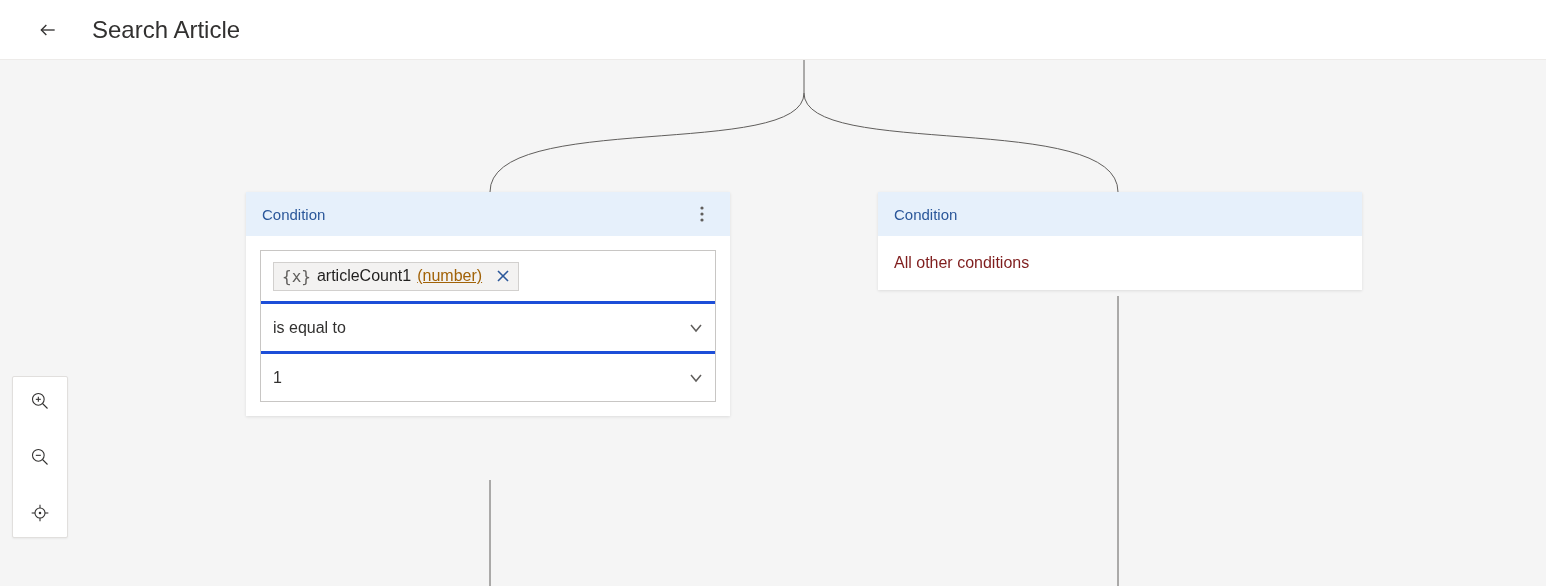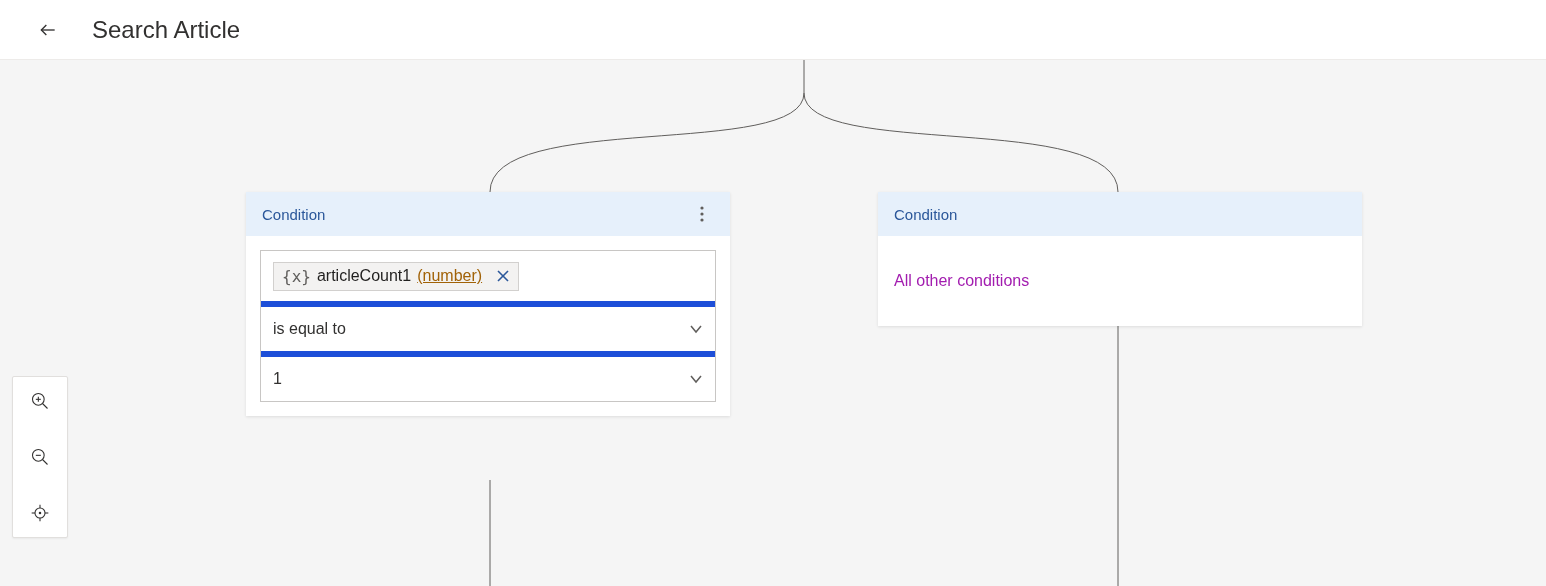--- a/index.html
+++ b/index.html
@@ -100,21 +100,21 @@
     .kebab-btn {
       background:none; border:none; cursor:pointer;
       width: 24px; height: 24px; display:flex; align-items:center; justify-content:center;
     }
     .kebab-btn svg { width: 4px; height: 16px; }
 
     .node-body { padding: 14px; }
 
     .cond-table { border:1px solid #c8c6c4; }
     .cond-row { display:flex; align-items:center; height:50px; padding: 0 12px; font-size:16px; color:#323130; }
-    .cond-row + .cond-row { border-top:6px solid #1d4ed8; }
+    .cond-row + .cond-row { border-top:3px solid #1d4ed8; }
     .cond-row.select { cursor:pointer; justify-content: space-between; }
     .chev { width:14px; height:14px; stroke:#605e5c; fill:none; stroke-width:1.5; }
 
     .var-chip {
       display:inline-flex; align-items:center; gap:6px;
       background:#f3f2f1; border:1px solid #d2d0ce;
       padding: 4px 8px; font-size:16px;
     }
     .var-chip .varicon { font-family: "Segoe UI", monospace; color:#605e5c; }
     .var-chip .varname { color:#201f1e; }
@@ -123,21 +123,21 @@
     .chip-remove svg { width:14px; height:14px; stroke:#2b579a; stroke-width:1.6; fill:none; }
 
     .add-cond {
       display:flex; align-items:center; gap:10px;
       margin-top: 14px; padding: 6px 4px;
       color:#2b579a; font-size:16px; cursor:pointer;
       background:none;border:none;
     }
     .add-cond svg { width:16px;height:16px; stroke:#2b579a; stroke-width:1.6; fill:none; }
 
-    .simple-body { padding: 36px 16px; font-size:16px; color:#a21caf; }
+    .simple-body { padding: 18px 16px; font-size:16px; color:#7f1d1d; }
 
     
     #node-left  { left: 246px; top: 132px; width: 484px; }
     #node-right { left: 878px; top: 132px; width: 484px; }
   </style>
 </head>
 <body>
 
 <div class="header">
   <button class="back-btn">

